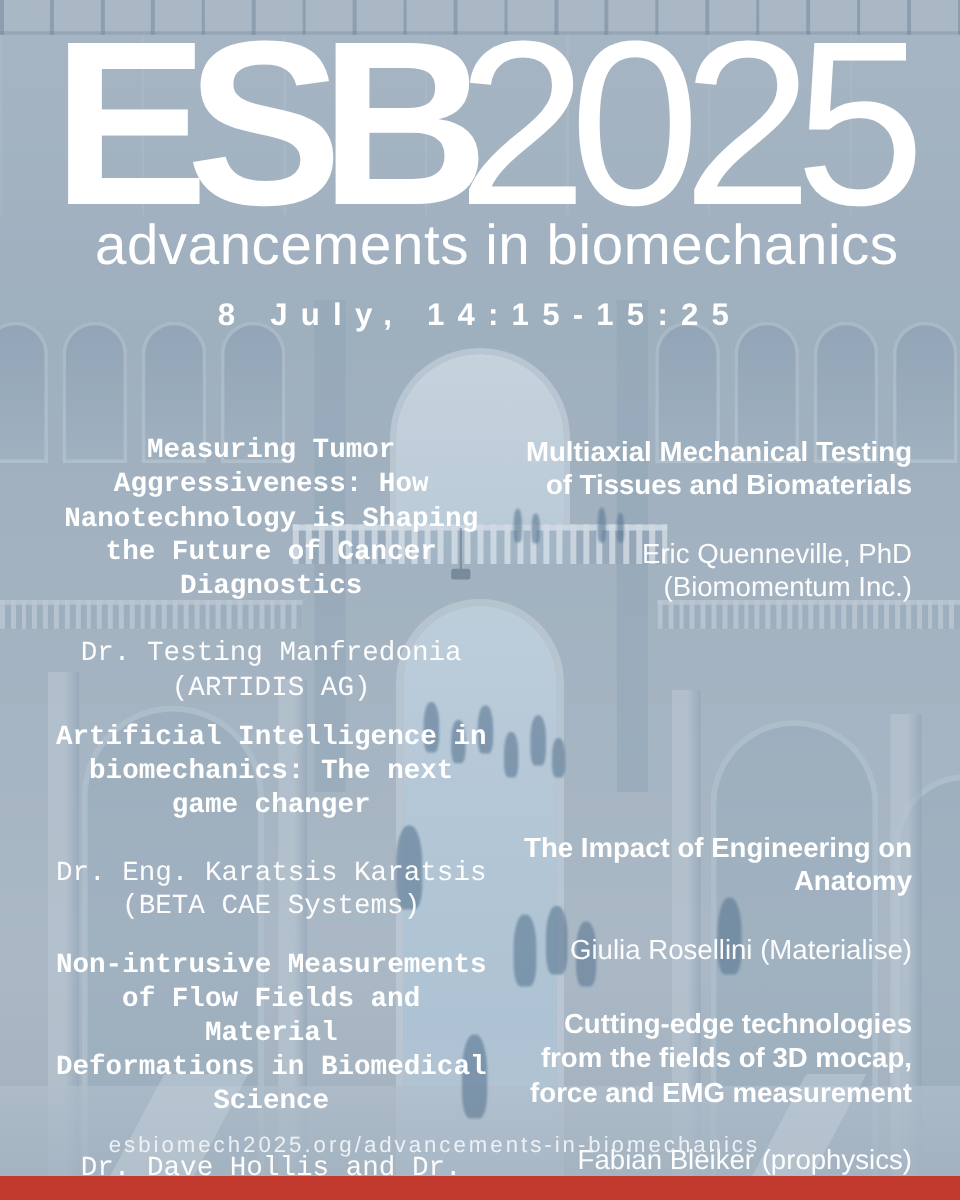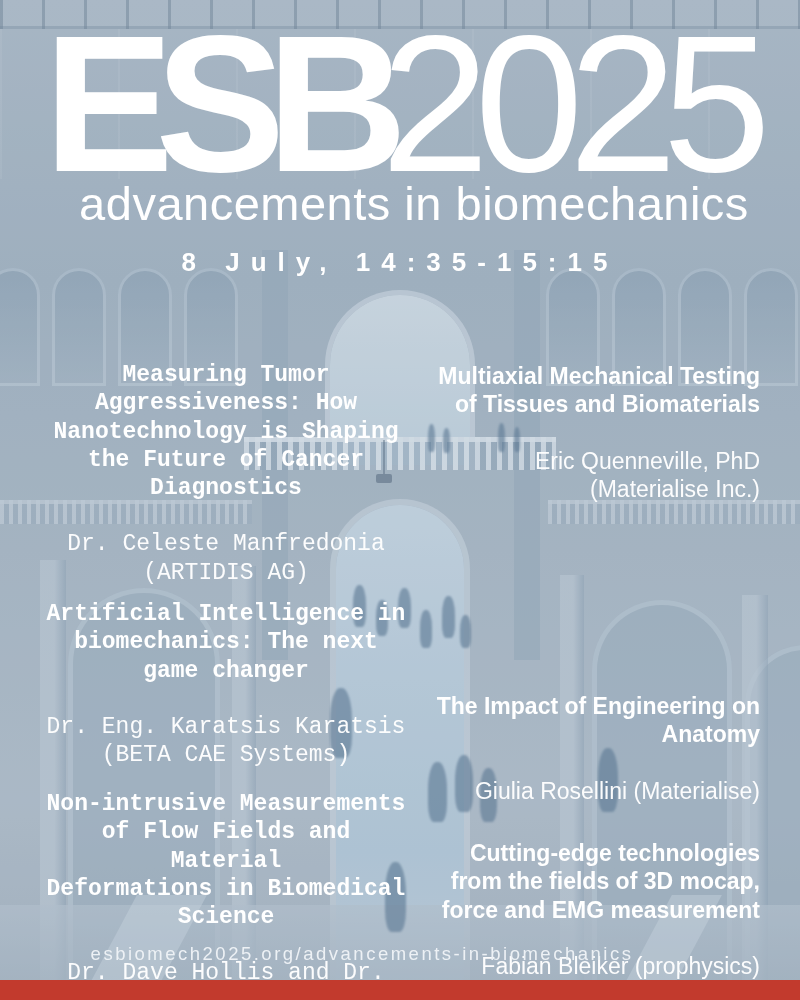--- a/index.html
+++ b/index.html
@@ -112,29 +112,29 @@
   <div class="abs person" style="left:385px;top:862px;width:21px;height:70px;"></div>
 
   <div class="abs tint"></div>
 
   <div class="abs content">
 
     <div class="abs title-line"><span class="t-bold">ESB</span><span class="t-year">2025</span></div>
 
     <div class="abs subtitle">advancements in biomechanics</div>
 
-    <div class="abs datetime">8 July, 14:35-15:15</div>
+    <div class="abs datetime">8 July, 14:15-15:25</div>
 
     <div class="abs session col-l" style="top:333px;">
       <div class="s-title">Measuring Tumor
 Aggressiveness: How
 Nanotechnology is Shaping
 the Future of Cancer
 Diagnostics</div>
-      <div class="s-speaker">Dr. Celeste Manfredonia
+      <div class="s-speaker">Dr. Testing Manfredonia
 (ARTIDIS AG)</div>
     </div>
     <div class="abs session col-l" style="top:572px;">
       <div class="s-title">Artificial Intelligence in
 biomechanics: The next
 game changer</div>
       <div class="s-speaker">Dr. Eng. Karatsis Karatsis
 (BETA CAE Systems)</div>
     </div>
     <div class="abs session col-l" style="top:762px;">
@@ -143,21 +143,21 @@
 Deformations in Biomedical
 Science</div>
       <div class="s-speaker">Dr. Dave Hollis and Dr.
 Thorsten Siebert (LaVision)</div>
     </div>
 
     <div class="abs session col-r" style="top:334px;">
       <div class="s-title">Multiaxial Mechanical Testing
 of Tissues and Biomaterials</div>
       <div class="s-speaker">Eric Quenneville, PhD
-(Materialise Inc.)</div>
+(Biomomentum Inc.)</div>
     </div>
     <div class="abs session col-r" style="top:664px;">
       <div class="s-title">The Impact of Engineering on
 Anatomy</div>
       <div class="s-speaker">Giulia Rosellini (Materialise)</div>
     </div>
     <div class="abs session col-r" style="top:811px;">
       <div class="s-title">Cutting-edge technologies
 from the fields of 3D mocap,
 force and EMG measurement</div>

